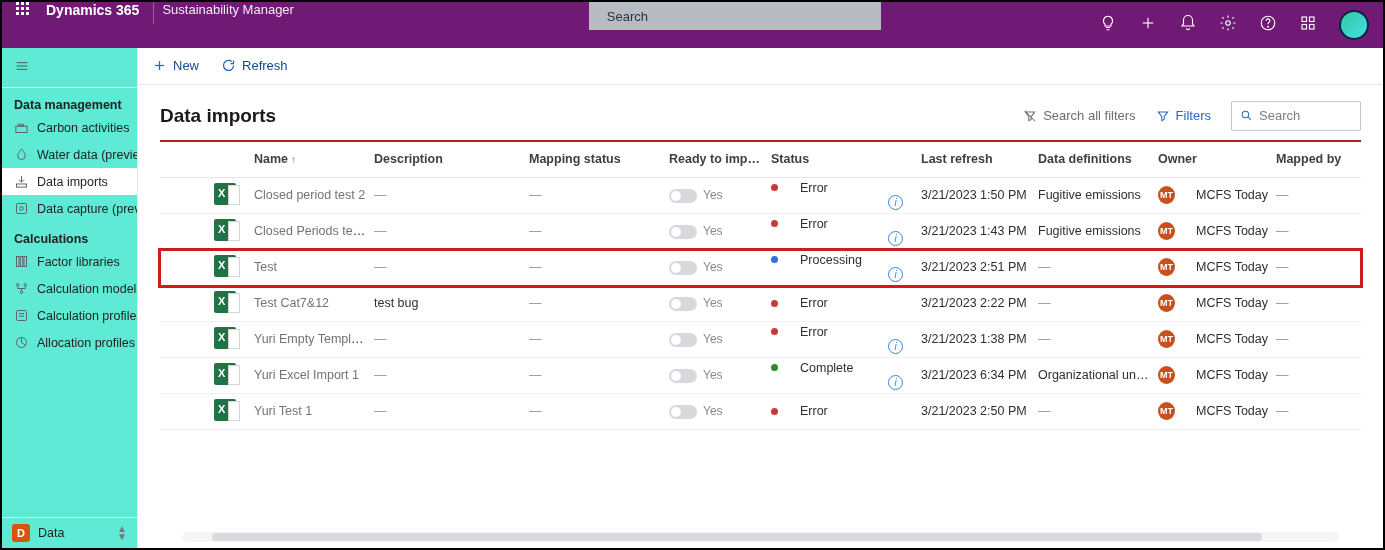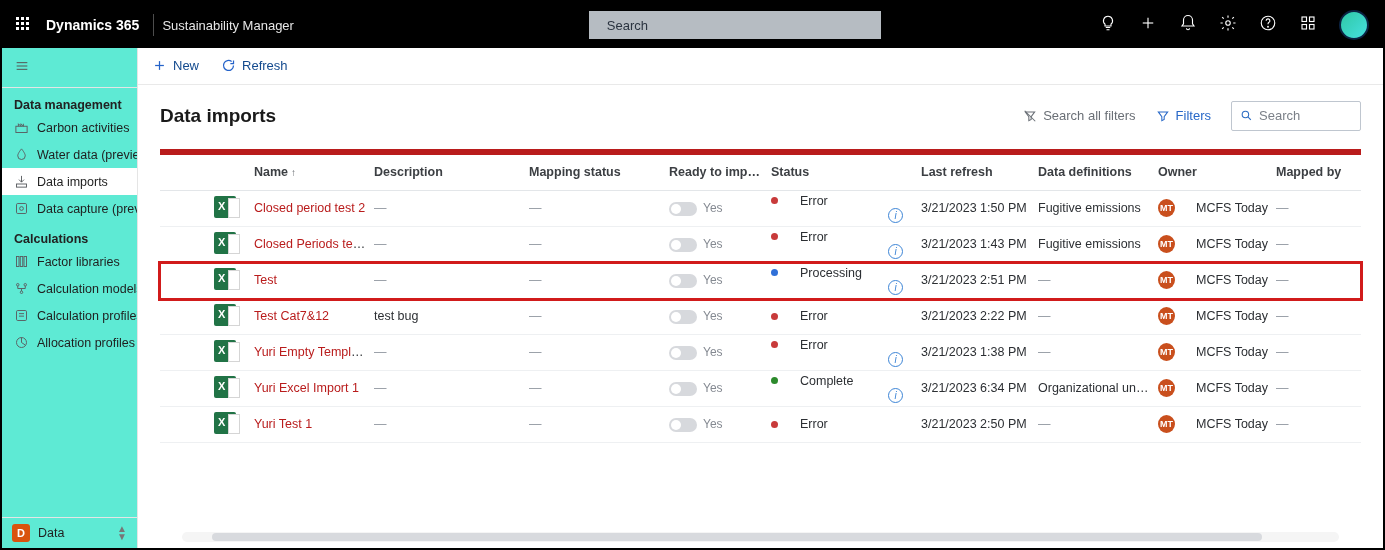--- a/index.html
+++ b/index.html
@@ -1,17 +1,17 @@
 <!DOCTYPE html>
 <html><head>
   <meta charset="utf-8">
   <style>
     *{box-sizing:border-box;margin:0;padding:0;font-family:"Segoe UI",Arial,sans-serif}
     body{width:1385px;height:550px;background:#fff;overflow:hidden;border:2px solid #000}
-    .topbar{height:46px;background:#000000;display:flex;align-items:center;color:#fff;padding:0 14px;gap:14px}
+    .topbar{height:46px;background:#701a75;display:flex;color:#fff;padding:0 14px;gap:14px}
     .waffle{width:16px;height:16px;display:grid;grid-template-columns:repeat(3,3px);grid-template-rows:repeat(3,3px);gap:2px}
     .waffle i{background:#fff;display:block;width:3px;height:3px}
     .brand{font-size:14px;font-weight:600}
     .appname{font-size:13px;opacity:.9;margin-left:-6px}
     .sep{width:1px;height:22px;background:rgba(255,255,255,.3)}
     .searchbar{margin-left:auto;margin-right:auto;width:292px;height:28px;background:#b6bcc2;border-radius:0;display:flex;align-items:center;padding:0 10px;gap:8px;color:#2b3440}
     .searchbar .ico{color:#344054;font-size:14px}
     .searchbar .ph{font-size:13px;color:#2b3440}
     .right-icons{margin-left:auto;display:flex;align-items:center;gap:22px}
     .right-icons svg{width:18px;height:18px;stroke:#fff;fill:none;stroke-width:1.5}
@@ -37,28 +37,28 @@
     h1{font-size:19px;font-weight:600;color:#1a1a1a}
     .headtools{margin-left:auto;display:flex;align-items:center;gap:20px}
     .filtlink{display:flex;align-items:center;gap:6px;font-size:13px;color:#6a6f76}
     .filtlink.blue{color:#2868c8}
     .filtlink svg{width:14px;height:14px;stroke:currentColor;fill:none;stroke-width:1.8}
     .sbox{height:30px;width:130px;border:1px solid #bfc6cf;border-radius:2px;display:flex;align-items:center;padding:0 8px;gap:6px;color:#555}
     .sbox svg{width:13px;height:13px;stroke:#2c6cc2;fill:none;stroke-width:2}
     .sbox .sph{color:#7b8088;font-size:13px}
     .desc{font-size:12.5px;color:#4a4f55}
     .desc a{color:#0f6cbd;text-decoration:underline}
-    .grid{margin-top:12px;font-size:12.5px;color:#2c2f33;border-top:6px solid #b91c1c}
+    .grid{margin-top:3px;font-size:12.5px;color:#2c2f33;border-top:2px solid #b91c1c}
     .row,.headr{display:grid;grid-template-columns:54px 40px 120px 155px 140px 102px 150px 117px 120px 118px 115px 65px;align-items:center;height:36px;border-bottom:1px solid #eef0f2}
     .headr{font-weight:600;color:#3c3f43;border-bottom:1px solid #e3e6e9}
     .cell{overflow:hidden;white-space:nowrap;text-overflow:ellipsis;padding-right:8px}
     .xl{width:22px;height:22px;background:#217346;border-radius:2px;position:relative;display:inline-block}
     .xl:before{content:"X";color:#fff;font-size:11px;font-weight:700;position:absolute;left:4px;top:4px}
     .xl:after{content:"";position:absolute;right:-4px;top:2px;width:10px;height:18px;background:#fff;border:1px solid #d5d5d5}
-    .lnk{color:#b91c1c;cursor:pointer}
+    .lnk{color:#737373;cursor:pointer}
     .dash{color:#8e959e}
     .tog{width:28px;height:14px;border-radius:10px;background:#d7d9dd;position:relative;display:inline-block;vertical-align:middle}
     .tog:after{content:"";width:10px;height:10px;border-radius:50%;background:#fff;position:absolute;top:2px;left:2px}
     .yes{font-size:12px;color:#858a92;margin-left:6px}
     .status{display:flex;align-items:center;gap:22px}
     .dot{width:7px;height:7px;border-radius:50%}
     .derr{background:#c83a3a}
     .dproc{background:#3070d8}
     .dok{background:#2c8a2c}
     .info{width:15px;height:15px;border:1.5px solid #3d85d6;border-radius:50%;color:#3d85d6;display:inline-flex;align-items:center;justify-content:center;font-size:10px;font-style:italic}

